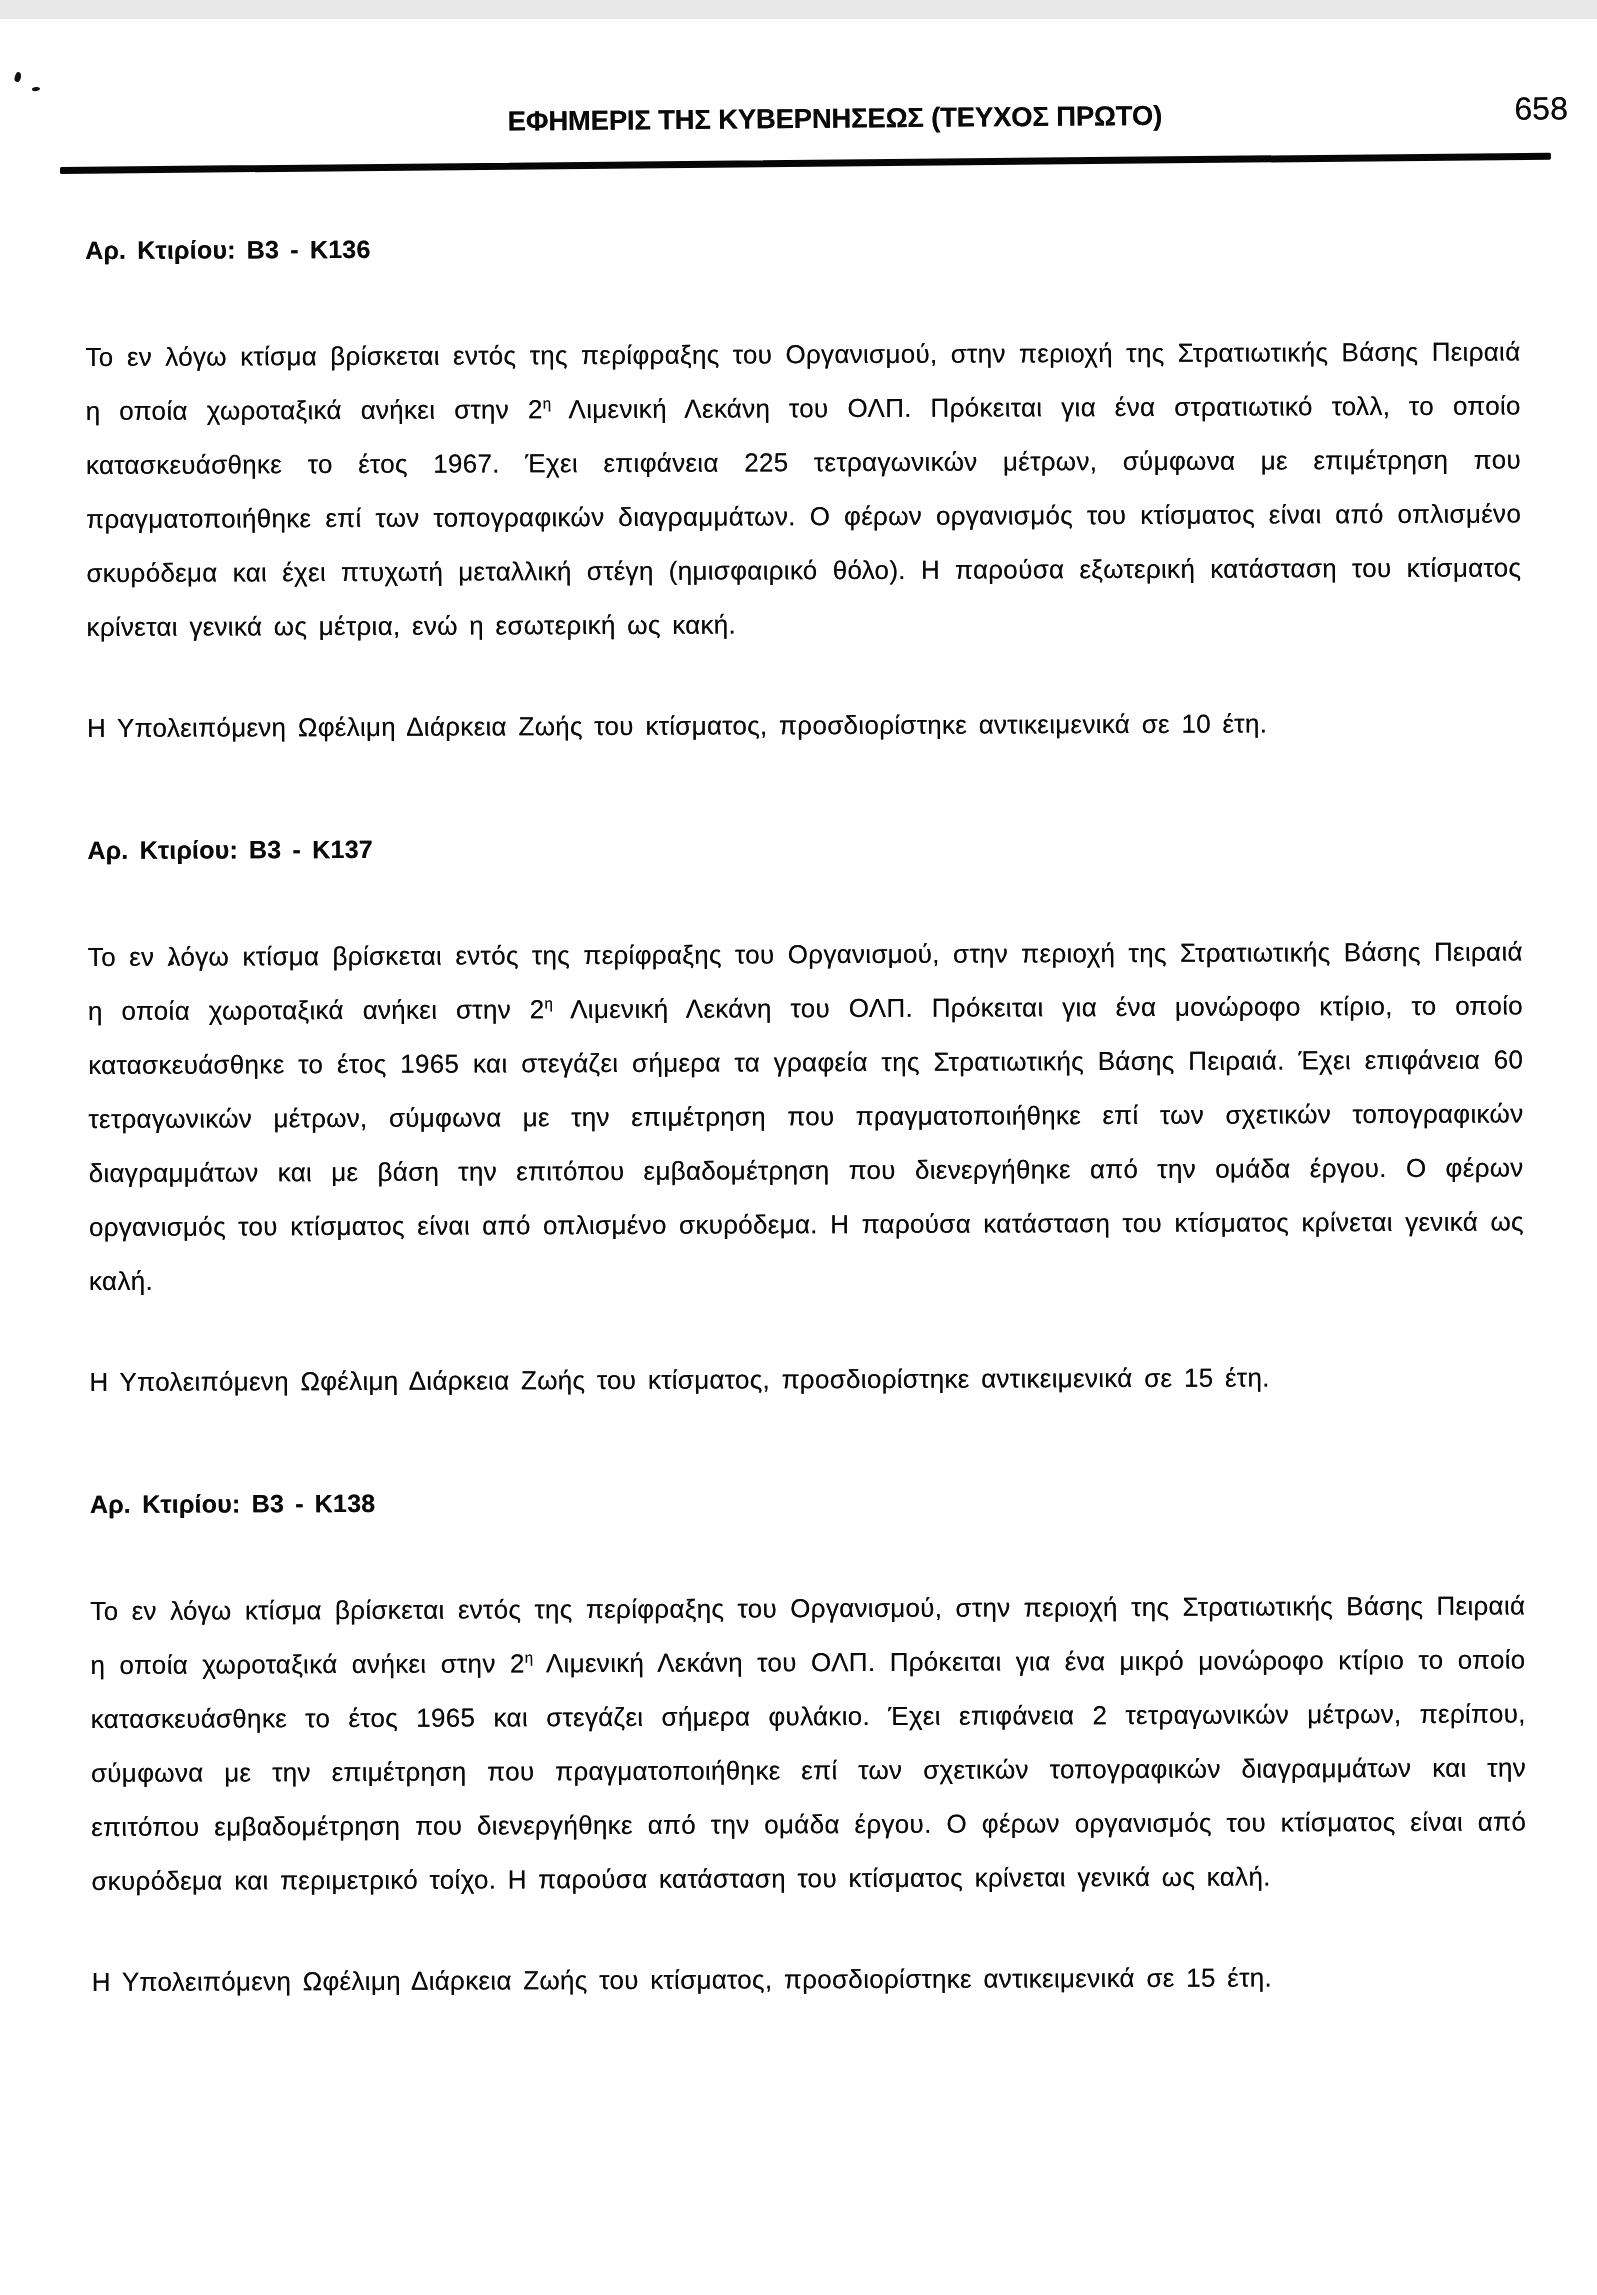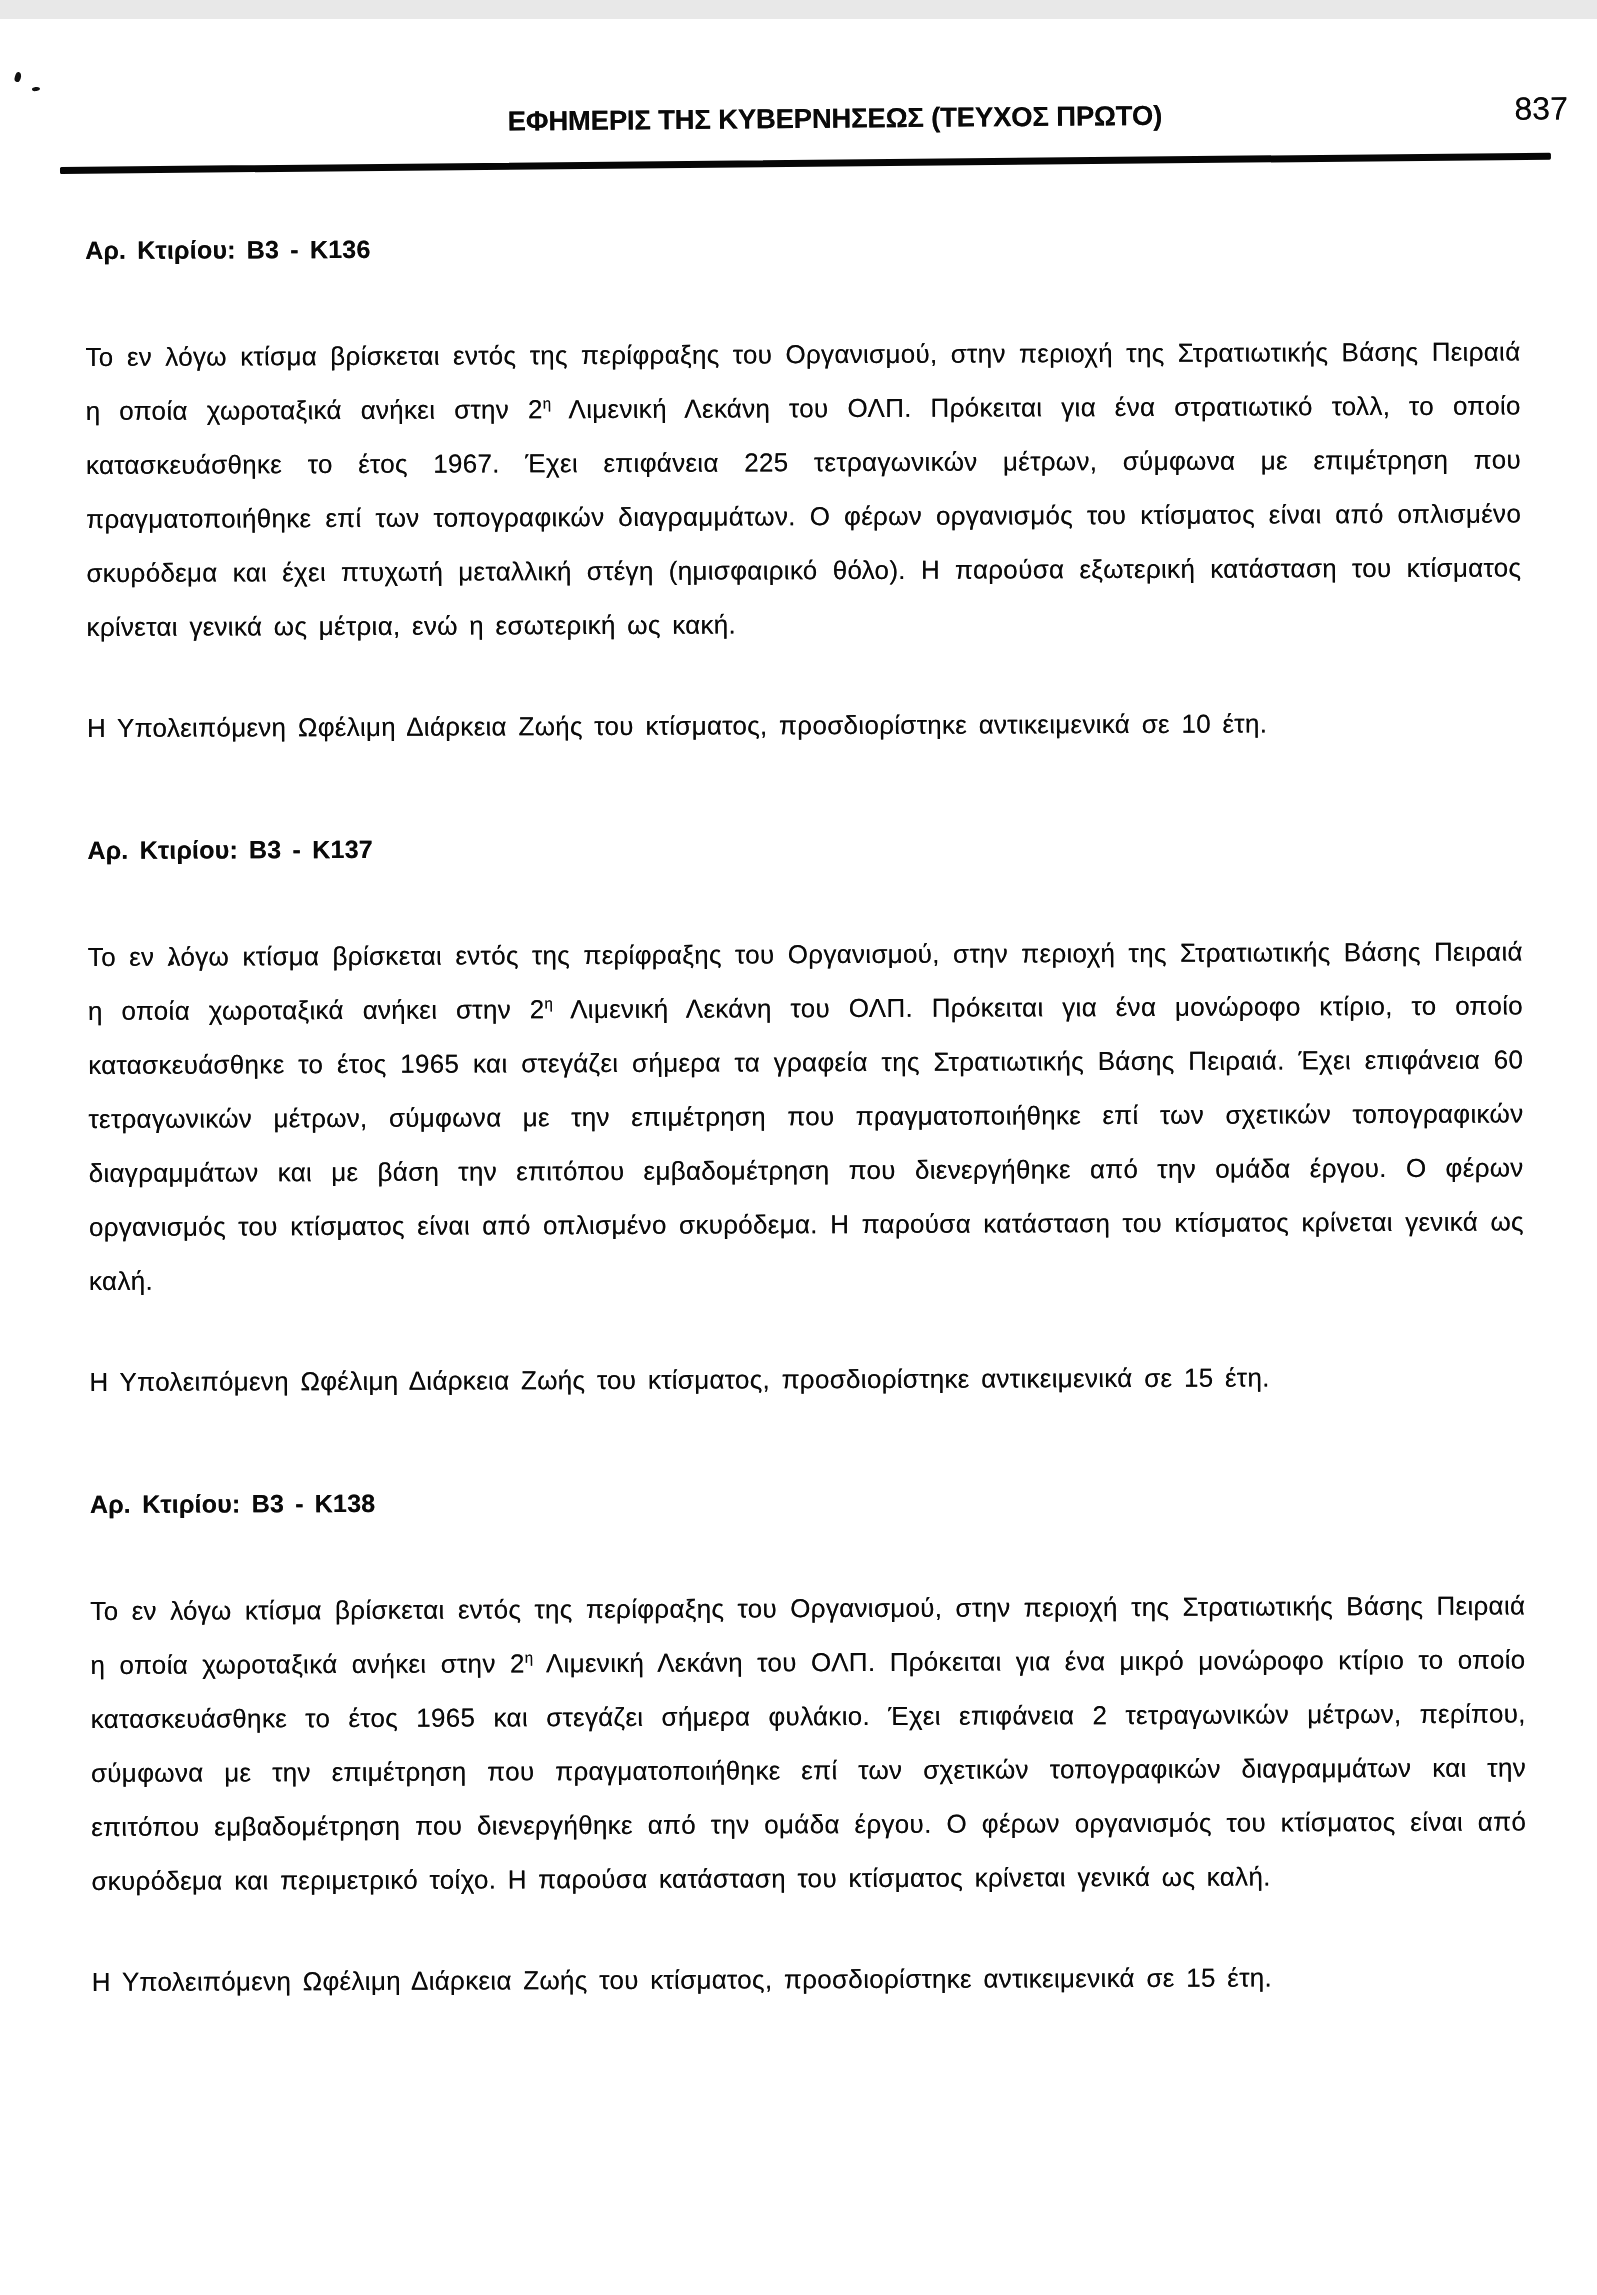--- a/index.html
+++ b/index.html
@@ -104,21 +104,21 @@
   .artifact.speck-a    { left: 14.6px;  top: 53px;   width: 5.7px;  height: 9.7px; transform: rotate(18deg); }
   .artifact.speck-b    { left: 32px;  top: 68px;   width: 8px; height: 4px;  transform: rotate(-8deg); }
 </style>
 </head>
 <body>
 
 <div class="page">
 
   <div class="header">
     <div class="header-title">ΕΦΗΜΕΡΙΣ ΤΗΣ ΚΥΒΕΡΝΗΣΕΩΣ (ΤΕΥΧΟΣ ΠΡΩΤΟ)</div>
-    <div class="page-number">837</div>
+    <div class="page-number">658</div>
   </div>
 
   <div class="rule"></div>
 
   <main class="content" id="sections">
       <section class="building-section">
         <h2 class="building-heading">Αρ. Κτιρίου: B3 - K136</h2>
         <p class="building-paragraph"><span>Το εν λόγω κτίσμα βρίσκεται εντός της περίφραξης του Οργανισμού, στην περιοχή της Στρατιωτικής Βάσης Πειραιά η οποία χωροταξικά ανήκει στην 2</span><sup class="ord">η</sup><span> Λιμενική Λεκάνη του ΟΛΠ. Πρόκειται για ένα στρατιωτικό τολλ, το οποίο κατασκευάσθηκε το έτος 1967. Έχει επιφάνεια 225 τετραγωνικών μέτρων, σύμφωνα με επιμέτρηση που πραγματοποιήθηκε επί των τοπογραφικών διαγραμμάτων. Ο φέρων οργανισμός του κτίσματος είναι από οπλισμένο σκυρόδεμα και έχει πτυχωτή μεταλλική στέγη (ημισφαιρικό θόλο). Η παρούσα εξωτερική κατάσταση του κτίσματος κρίνεται γενικά ως μέτρια, ενώ η εσωτερική ως κακή.</span></p>
         <p class="building-paragraph single"><span>Η Υπολειπόμενη Ωφέλιμη Διάρκεια Ζωής του κτίσματος, προσδιορίστηκε αντικειμενικά σε 10 έτη.</span></p>
       </section>

